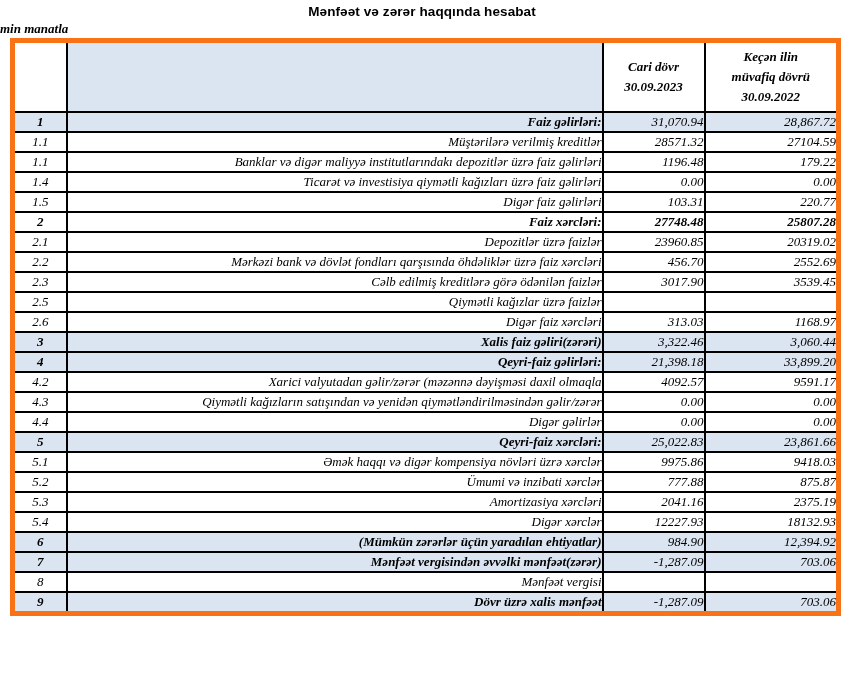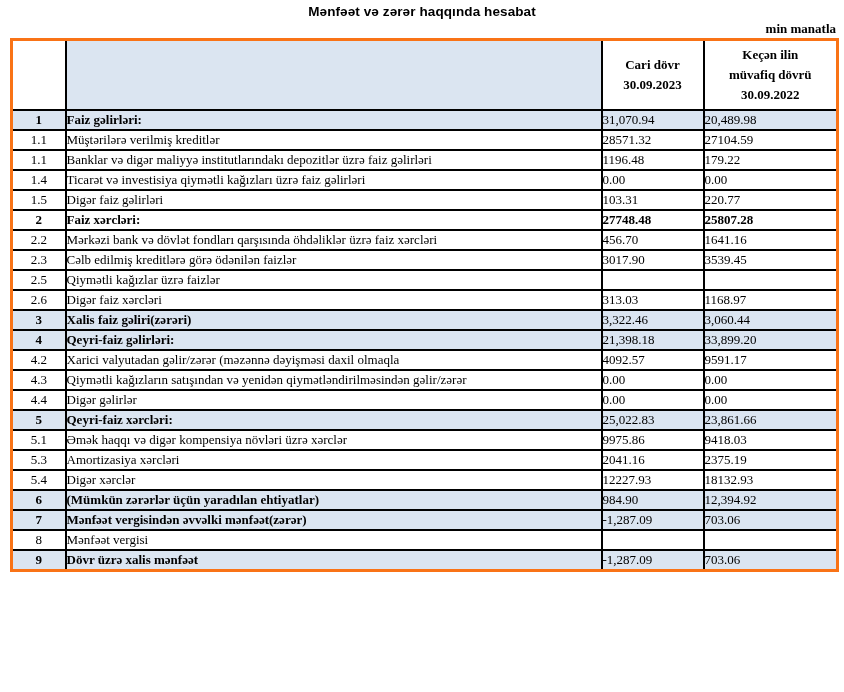--- a/index.html
+++ b/index.html
@@ -27,53 +27,55 @@
     font-family: "Liberation Sans", sans-serif;
     font-weight: bold;
     font-size: 13.5px;
     letter-spacing: 0.1px;
   }
   .unit-note {
     position: absolute;
     top: 21px;
     left: 0;
     width: 836px;
-    text-align: right;
+    text-align: left;
     font-weight: bold;
     font-size: 13px;
+    font-style: italic;
   }
   table.pnl {
     position: absolute;
     top: 38px;
     left: 10px;
     width: 826px;
     border-collapse: collapse;
     table-layout: fixed;
-    border: 3px solid #f97316;
+    border: 5px solid #f97316;
+    font-style: italic;
   }
   table.pnl th, table.pnl td {
     border: 2px solid #000;
     font-size: 13px;
     padding: 0;
     overflow: hidden;
     white-space: nowrap;
   }
   thead th {
     height: 68px;
     font-weight: bold;
     text-align: center;
     vertical-align: middle;
     line-height: 1.55;
     background: #ffffff;
   }
   thead th.head-desc { background: #dbe5f1; }
   tbody td { height: 18px; line-height: 18px; vertical-align: middle; }
   td.num  { text-align: center; }
-  td.desc { text-align: left; padding-left: 4px; }
-  td.val  { text-align: left; padding-right: 5px; }
+  td.desc { text-align: right; padding-left: 4px; }
+  td.val  { text-align: right; padding-right: 5px; }
   tr.hl td { background: #dbe5f1; }
   .bold { font-weight: bold; }
 </style>
 </head>
 <body>
 
 <div class="page">
   <div class="title">Mənfəət və zərər haqqında hesabat</div>
   <div class="unit-note">min manatla</div>
 
@@ -97,21 +99,21 @@
           <div>müvafiq dövrü</div>
           <div>30.09.2022</div>
         </th>
       </tr>
     </thead>
     <tbody id="rows">
         <tr class="hl">
           <td class="num bold">1</td>
           <td class="desc bold">Faiz gəlirləri:</td>
           <td class="val">31,070.94</td>
-          <td class="val">20,489.98</td>
+          <td class="val">28,867.72</td>
         </tr>
         <tr>
           <td class="num">1.1</td>
           <td class="desc">Müştərilərə verilmiş kreditlər</td>
           <td class="val">28571.32</td>
           <td class="val">27104.59</td>
         </tr>
         <tr>
           <td class="num">1.1</td>
           <td class="desc">Banklar və digər maliyyə institutlarındakı depozitlər üzrə faiz gəlirləri</td>
@@ -130,24 +132,30 @@
           <td class="val">103.31</td>
           <td class="val">220.77</td>
         </tr>
         <tr>
           <td class="num bold">2</td>
           <td class="desc bold">Faiz xərcləri:</td>
           <td class="val bold">27748.48</td>
           <td class="val bold">25807.28</td>
         </tr>
         <tr>
+          <td class="num">2.1</td>
+          <td class="desc">Depozitlər üzrə faizlər</td>
+          <td class="val">23960.85</td>
+          <td class="val">20319.02</td>
+        </tr>
+        <tr>
           <td class="num">2.2</td>
           <td class="desc">Mərkəzi bank və dövlət fondları qarşısında öhdəliklər üzrə faiz xərcləri</td>
           <td class="val">456.70</td>
-          <td class="val">1641.16</td>
+          <td class="val">2552.69</td>
         </tr>
         <tr>
           <td class="num">2.3</td>
           <td class="desc">Cəlb edilmiş kreditlərə görə ödənilən faizlər</td>
           <td class="val">3017.90</td>
           <td class="val">3539.45</td>
         </tr>
         <tr>
           <td class="num">2.5</td>
           <td class="desc">Qiymətli kağızlar üzrə faizlər</td>
@@ -194,20 +202,26 @@
           <td class="num bold">5</td>
           <td class="desc bold">Qeyri-faiz xərcləri:</td>
           <td class="val">25,022.83</td>
           <td class="val">23,861.66</td>
         </tr>
         <tr>
           <td class="num">5.1</td>
           <td class="desc">Əmək haqqı və digər kompensiya növləri üzrə xərclər</td>
           <td class="val">9975.86</td>
           <td class="val">9418.03</td>
+        </tr>
+        <tr>
+          <td class="num">5.2</td>
+          <td class="desc">Ümumi və inzibati xərclər</td>
+          <td class="val">777.88</td>
+          <td class="val">875.87</td>
         </tr>
         <tr>
           <td class="num">5.3</td>
           <td class="desc">Amortizasiya xərcləri</td>
           <td class="val">2041.16</td>
           <td class="val">2375.19</td>
         </tr>
         <tr>
           <td class="num">5.4</td>
           <td class="desc">Digər xərclər</td>

